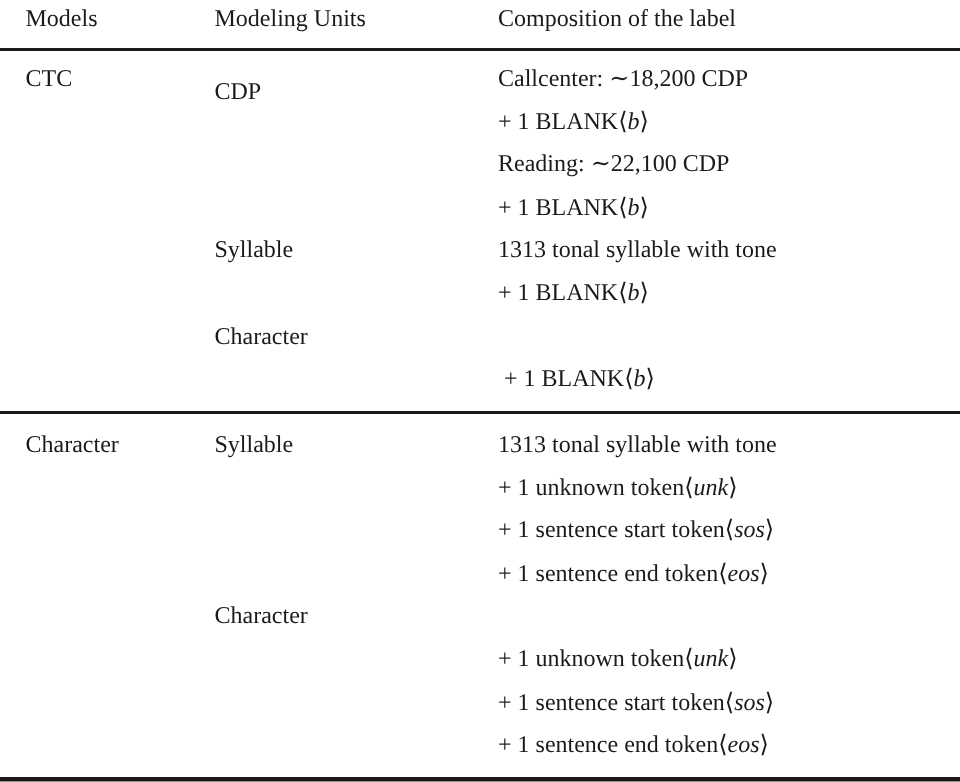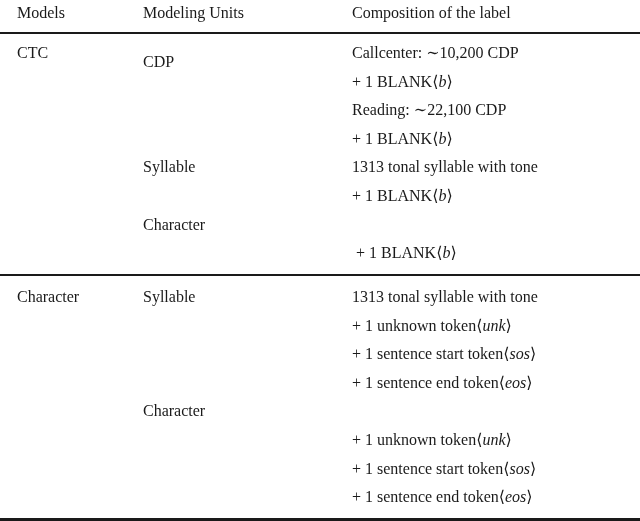--- a/index.html
+++ b/index.html
@@ -11,38 +11,38 @@
   .tbl { position: absolute; left: 0; top: 0; width: 640px; height: 521px; }
   .rule { position: absolute; left: 0; width: 640px; background: #1a1a1a; }
   .rule.top-mid { top: 32px; height: 2px; }
   .rule.mid { top: 274px; height: 2px; }
   .rule.bottom { top: 518px; height: 3px; }
   .cell {
     position: absolute; font-size: 16px; line-height: 28.6px; white-space: nowrap;
   }
   .c1 { left: 17px; }
   .c2 { left: 143px; }
-  .c3 { left: 352px; text-align: center; }
+  .c3 { left: 332px; text-align: center; }
   .math { font-style: italic; }
   .ang { font-style: normal; }
 </style>
 </head>
 <body>
 
 <div class="tbl">
 
   <div class="cell c1" style="top:-1px">Models</div>
   <div class="cell c2" style="top:-1px">Modeling Units</div>
   <div class="cell c3" style="top:-1px">Composition of the label</div>
   <div class="rule top-mid"></div>
 
   <div class="cell c1" style="top:39px">CTC</div>
 
   <div class="cell c2" style="top:48px">CDP</div>
-  <div class="cell c3" style="top:39px"><span>Callcenter: ∼10,200 CDP</span></div>
+  <div class="cell c3" style="top:39px"><span>Callcenter: ∼18,200 CDP</span></div>
   <div class="cell c3" style="top:67.6px"><span>+ 1 BLANK</span><span class="ang">⟨</span><span class="math">b</span><span class="ang">⟩</span></div>
   <div class="cell c3" style="top:96.2px"><span>Reading: ∼22,100 CDP</span></div>
   <div class="cell c3" style="top:124.8px"><span>+ 1 BLANK</span><span class="ang">⟨</span><span class="math">b</span><span class="ang">⟩</span></div>
 
   <div class="cell c2" style="top:153.4px">Syllable</div>
   <div class="cell c3" style="top:153.4px"><span>1313 tonal syllable with tone</span></div>
   <div class="cell c3" style="top:182px"><span>+ 1 BLANK</span><span class="ang">⟨</span><span class="math">b</span><span class="ang">⟩</span></div>
 
   <div class="cell c2" style="top:210.6px">Character</div>
   <div class="cell c3" style="top:239.2px; white-space:pre"><span> + 1 BLANK</span><span class="ang">⟨</span><span class="math">b</span><span class="ang">⟩</span></div>

